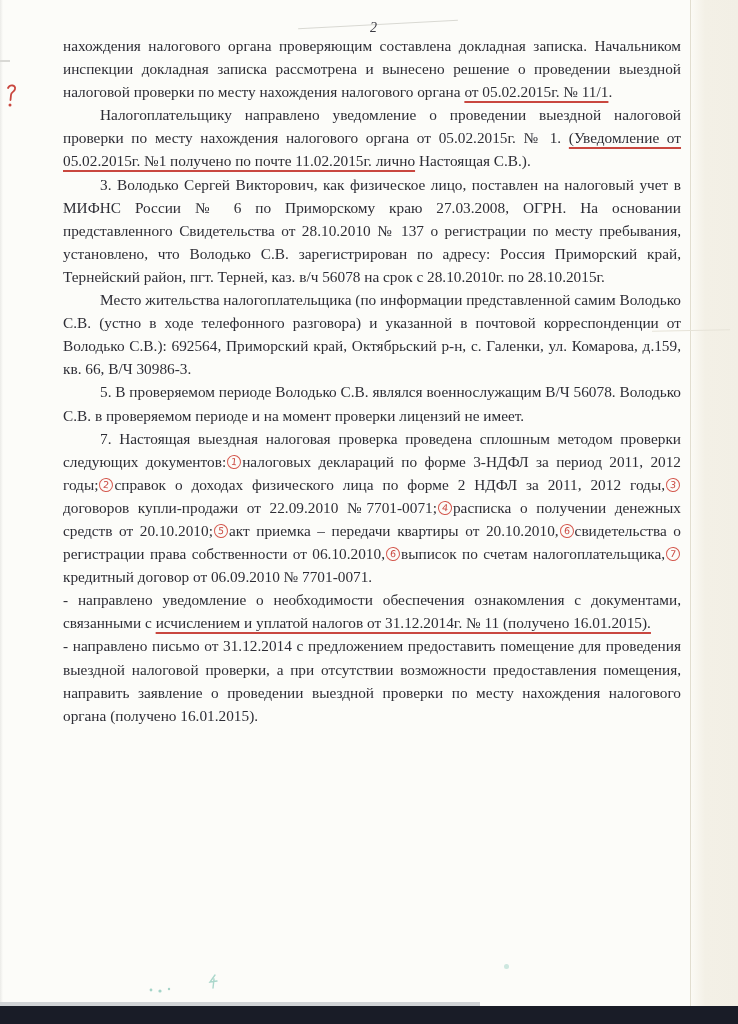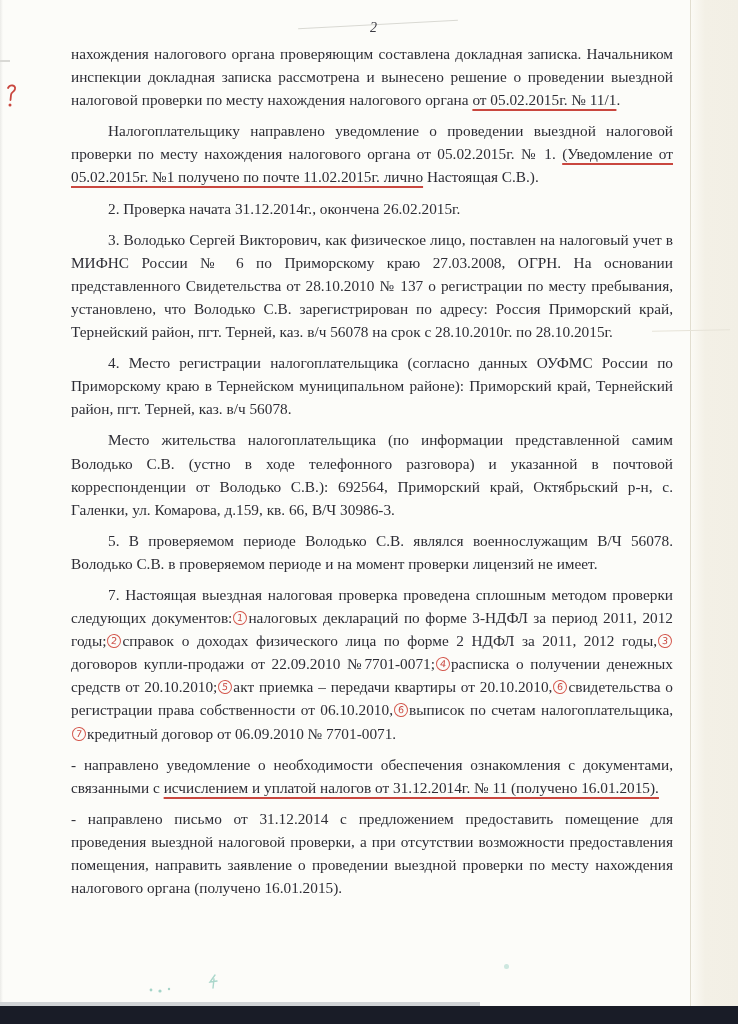--- a/index.html
+++ b/index.html
@@ -17,21 +17,21 @@
   .scan-gray{position:absolute;left:0;bottom:18px;width:480px;height:4px;background:#d0d3d5;}
   
   .artifact-top{position:absolute;left:298px;top:24px;width:160px;height:1px;background:#d9d9d3;transform:rotate(-3deg);}
   .crease-right{position:absolute;left:652px;top:330px;width:78px;height:1px;background:#e6e3d8;transform:rotate(-1deg);}
   .ldash{position:absolute;left:0;top:60px;width:10px;height:2px;background:#d9d9d5;}
 
   .pagenum{position:absolute;top:20px;left:370px;font-size:14px;font-style:italic;color:#3a3a42;}
 
   .doc{position:absolute;left:63px;top:34px;width:618px;color:#2d2d35;
        font-size:15.3px;line-height:23.1px;}
-  .doc p{margin:8px;text-align:justify;}
+  .doc p{margin:0;text-align:justify;}
   .ind{text-indent:37px;}
   .ind0{text-indent:0;}
   span.u{text-decoration:underline;text-decoration-color:#c9473f;text-decoration-thickness:1.8px;text-underline-offset:3.5px;}
   span.c{display:inline-block;text-indent:0;width:12px;height:12px;border:1.3px solid #d4594f;
     border-radius:50%;color:#c9473f;font-size:9.5px;line-height:11.5px;text-align:center;
     vertical-align:2px;margin:0 1px;font-family:"DejaVu Sans",sans-serif;transform:rotate(6deg);}
   
   .margin-mark{position:absolute;left:5px;top:84px;width:14px;height:28px;}
   
   .teal-a{position:absolute;left:148px;top:986px;width:26px;height:8px;opacity:.65;}
@@ -47,23 +47,21 @@
   <div class="edge-left"></div>
   <div class="artifact-top"></div>
   <div class="crease-right"></div>
   <div class="ldash"></div>
 
   <div class="pagenum">2</div>
 
   <div class="doc">
       <p class="ind0"><span class="n">нахождения налогового органа проверяющим составлена докладная записка. Начальником инспекции докладная записка рассмотрена и вынесено решение  о проведении выездной налоговой проверки по месту нахождения налогового органа </span><span class="u">от 05.02.2015г. № 11/1</span><span class="n">.</span></p>
       <p class="ind"><span class="n">Налогоплательщику направлено уведомление о проведении выездной налоговой проверки по месту нахождения налогового органа от 05.02.2015г. № 1. </span><span class="u">(Уведомление от 05.02.2015г. №1 получено  по почте 11.02.2015г. лично</span><span class="n"> Настоящая С.В.).</span></p>
-      <p class="ind"><span class="n">2. Проверка начата  31.12.2014г.,  окончена 26.02.2015г.</span></p>
       <p class="ind"><span class="n">3. Володько Сергей Викторович, как физическое лицо, поставлен на налоговый учет в МИФНС России № 6 по Приморскому краю 27.03.2008, ОГРН. На основании представленного Свидетельства от 28.10.2010 № 137 о регистрации по месту пребывания, установлено,  что Володько С.В. зарегистрирован по адресу: Россия Приморский край, Тернейский район, пгт. Терней, каз. в/ч 56078 на срок с 28.10.2010г. по 28.10.2015г.</span></p>
-      <p class="ind"><span class="n">4. Место регистрации налогоплательщика (согласно данных ОУФМС России по Приморскому краю в Тернейском муниципальном районе): Приморский край, Тернейский район, пгт. Терней, каз. в/ч 56078.</span></p>
       <p class="ind"><span class="n">Место жительства налогоплательщика (по информации  представленной самим Володько С.В. (устно в ходе телефонного разговора) и указанной в почтовой корреспонденции от Володько С.В.): 692564, Приморский край, Октябрьский р-н, с. Галенки, ул. Комарова, д.159, кв. 66,  В/Ч 30986-3.</span></p>
       <p class="ind"><span class="n">5. В проверяемом периоде Володько С.В. являлся военнослужащим В/Ч 56078. Володько С.В. в проверяемом периоде и на момент проверки лицензий не имеет.</span></p>
       <p class="ind"><span class="n">7. Настоящая выездная налоговая проверка проведена сплошным методом проверки следующих документов:</span><span class="c">1</span><span class="n">налоговых деклараций по форме 3-НДФЛ за период 2011, 2012 годы;</span><span class="c">2</span><span class="n">справок о доходах физического лица по форме 2 НДФЛ за 2011, 2012 годы,</span><span class="c">3</span><span class="n">договоров купли-продажи от 22.09.2010 №7701-0071;</span><span class="c">4</span><span class="n">расписка о получении денежных средств от 20.10.2010;</span><span class="c">5</span><span class="n">акт приемка – передачи квартиры от 20.10.2010,</span><span class="c">6</span><span class="n">свидетельства о регистрации права собственности от 06.10.2010,</span><span class="c">6</span><span class="n">выписок по счетам налогоплательщика,</span><span class="c">7</span><span class="n">кредитный договор от 06.09.2010 № 7701-0071.</span></p>
       <p class="ind0"><span class="n">- направлено уведомление о необходимости обеспечения ознакомления с документами, связанными с </span><span class="u">исчислением и уплатой налогов от 31.12.2014г.  № 11 (получено 16.01.2015).</span></p>
       <p class="ind0"><span class="n">- направлено письмо от 31.12.2014 с предложением предоставить помещение для проведения выездной налоговой проверки, а при отсутствии возможности предоставления помещения, направить заявление о проведении выездной проверки по месту нахождения налогового органа (получено 16.01.2015).</span></p>
     </div>
 
   <svg class="margin-mark" viewBox="0 0 14 28">
     <path d="M3,4 C5,0 11,1 10,5 C9.5,8 6,8 6,11 L5.5,16" fill="none" stroke="#c9473f" stroke-width="1.8" stroke-linecap="round"></path>
     <circle cx="5" cy="21" r="1.5" fill="#c9473f"></circle>

